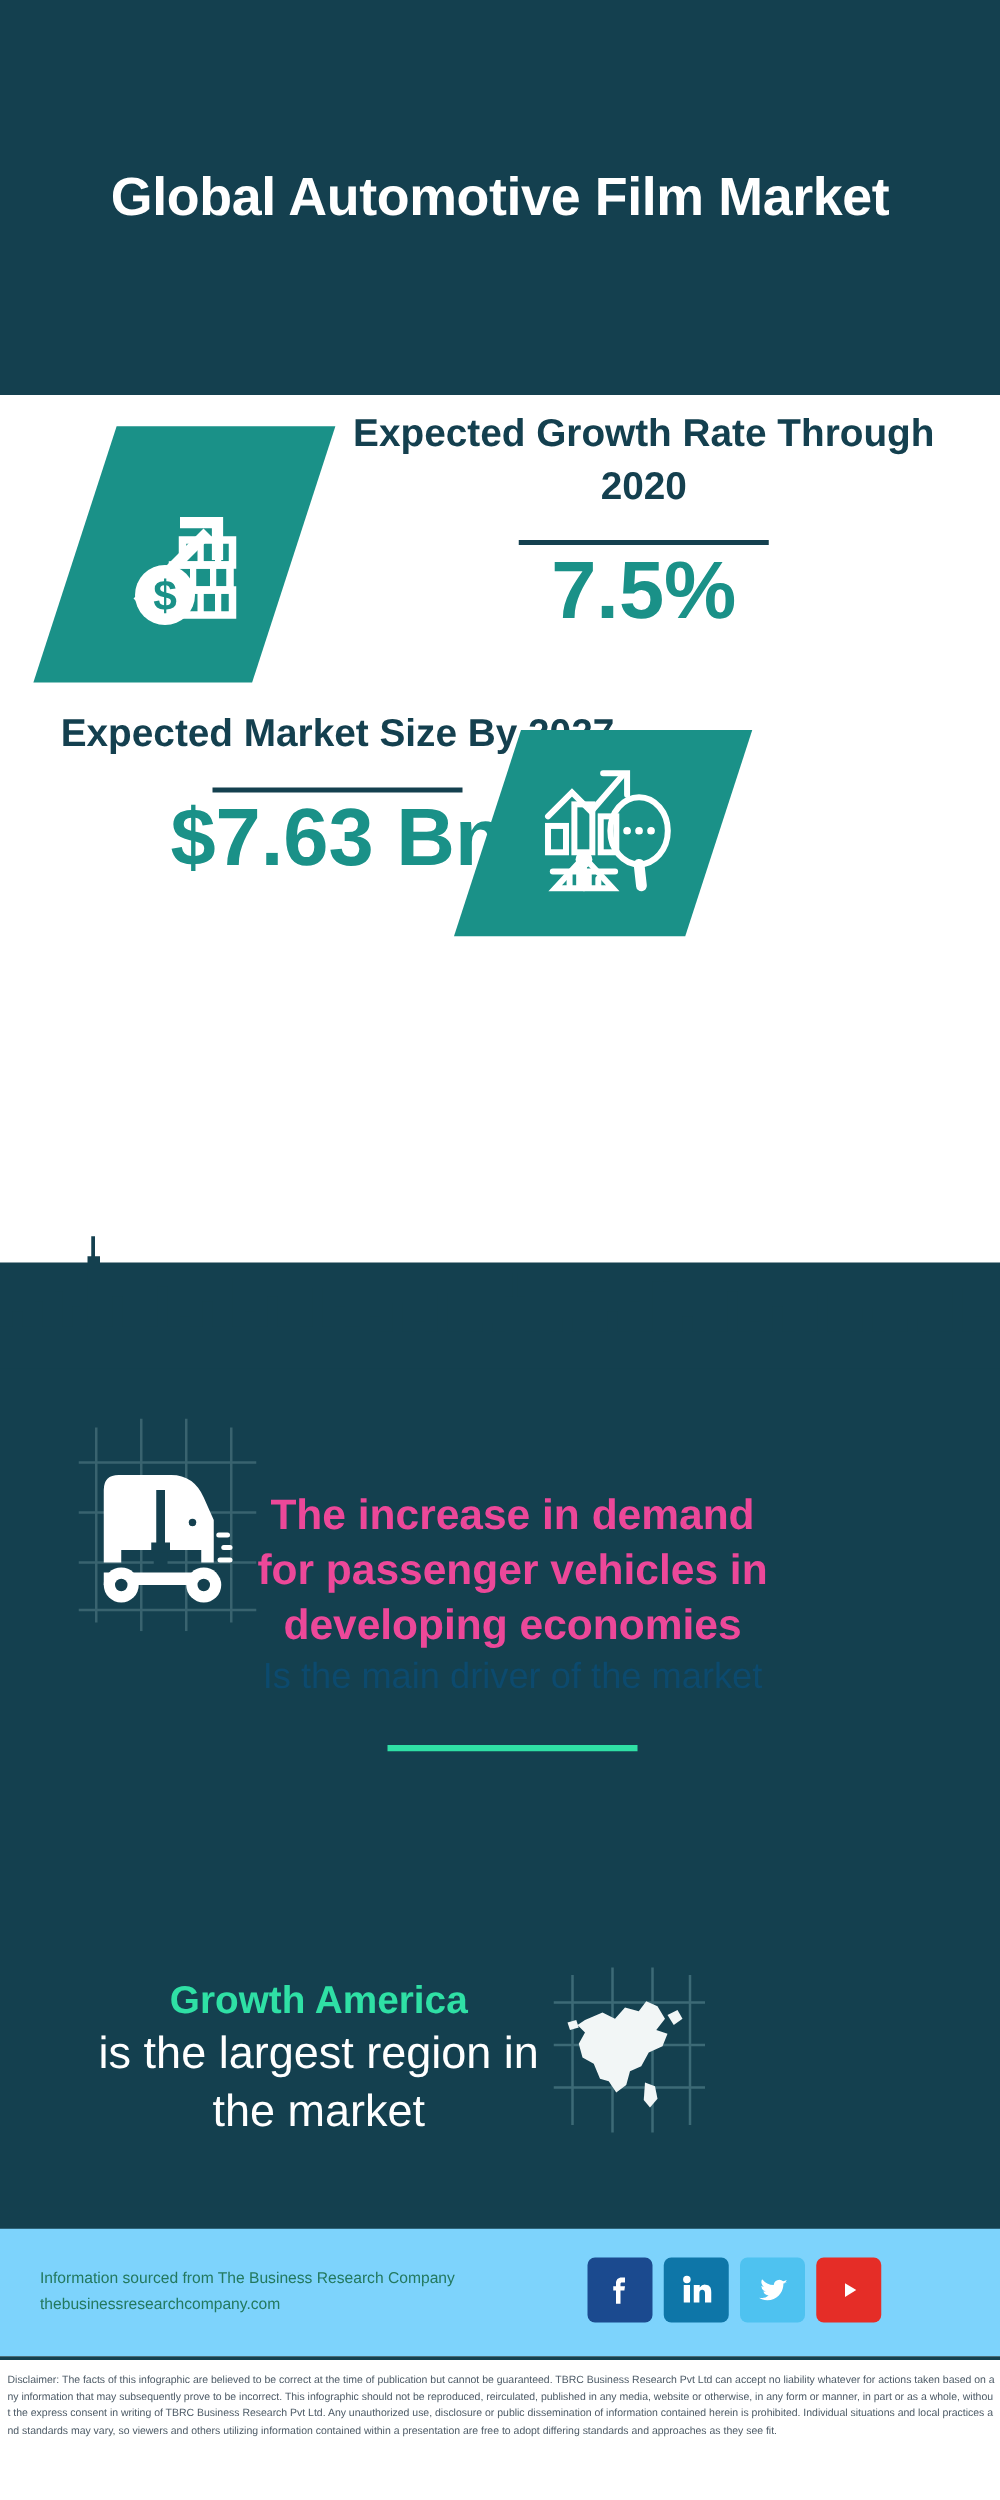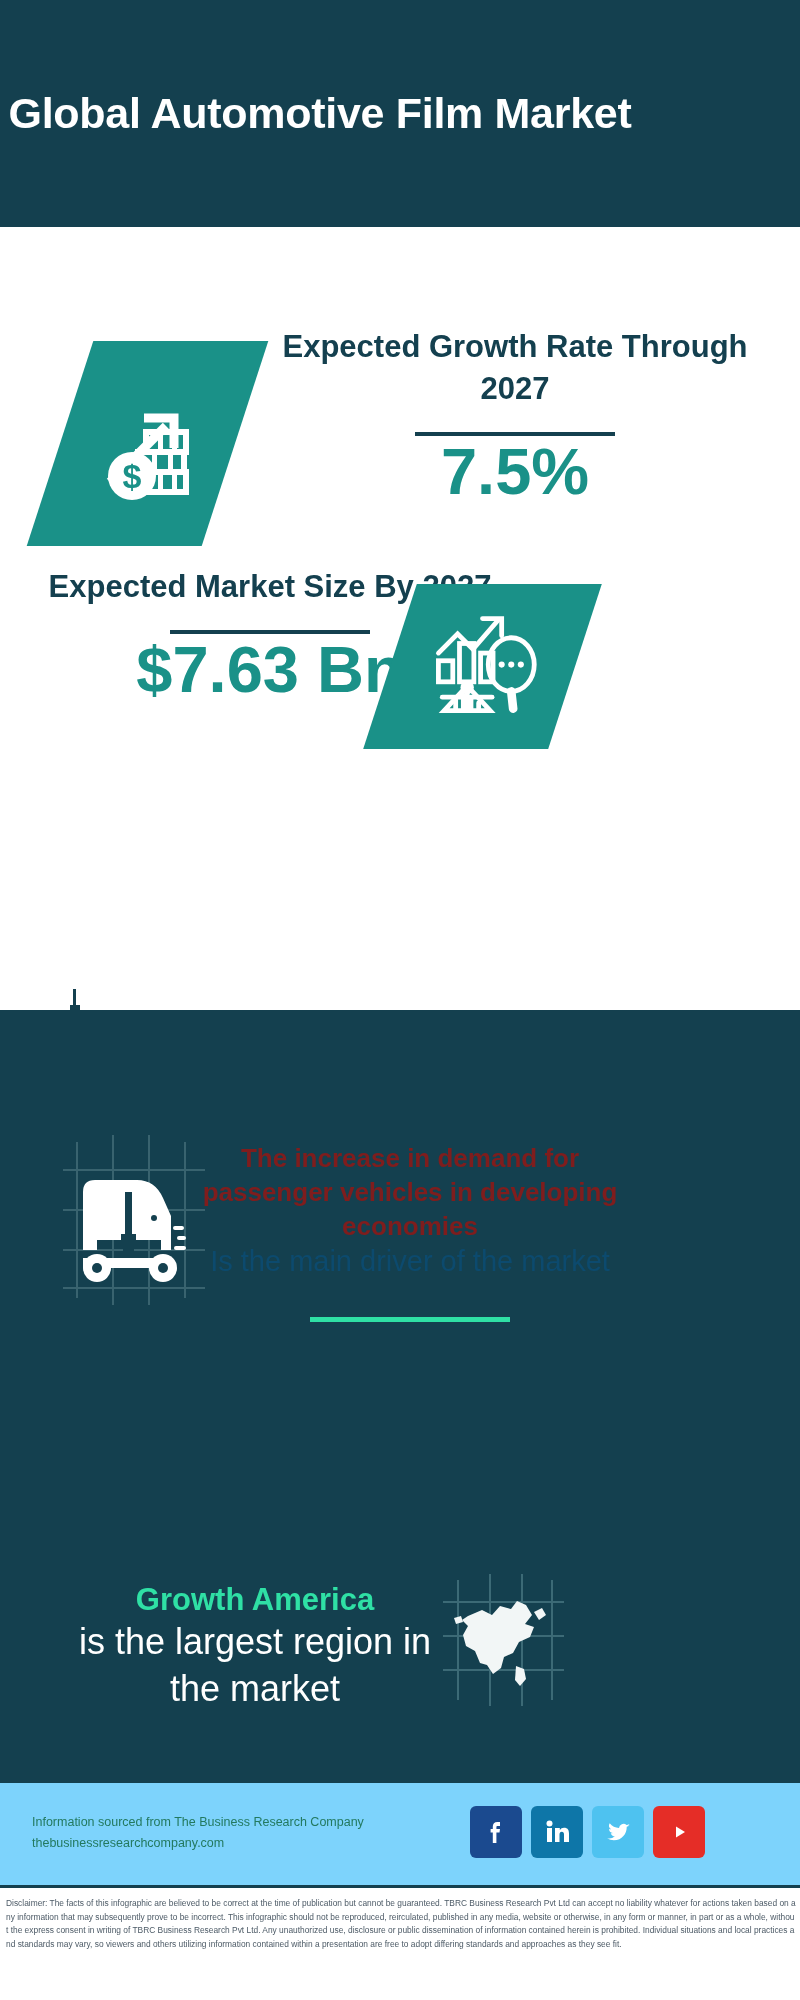--- a/index.html
+++ b/index.html
@@ -6,23 +6,23 @@
   html, body { width:800px; height:2000px; }
   body {
     font-family:"Liberation Sans", sans-serif;
     background:#ffffff;
     overflow:hidden;
   }
   .page { position:relative; width:800px; height:2000px; background:#ffffff; overflow:hidden; }
 
   
   .header {
-    position:absolute; left:0; top:0; width:800px; height:227px;
+    position:absolute; left:0; top:0; width:800px; height:316px;
     background:#14404f;
-    display:flex; align-items:center; 
+    display:flex; align-items:center; justify-content:center;
   }
   .header-title {
     color:#ffffff; font-size:43px; font-weight:bold; line-height:1.23;
     text-align:center; width:640px; letter-spacing:-0.3px;
   }
 
   
   .stat1 {
     position:absolute; left:0; top:316px; width:800px; height:250px;
   }
@@ -58,21 +58,21 @@
   .dark-section {
     position:absolute; left:0; top:1010px; width:800px; height:770px;
     background:#14404f;
   }
   .skyline { position:absolute; left:0; top:975px; width:800px; height:120px; }
 
   
   .driver-row { position:absolute; left:0; top:1130px; width:800px; height:260px; }
   .grid-icon-box { position:absolute; }
   .driver-text { position:absolute; left:200px; top:12px; width:420px; text-align:center; }
-  .hl-green { color:#7f1d1d; font-size:26px; font-weight:bold; line-height:1.30; }
+  .hl-green { color:#ec4899; font-size:34px; font-weight:bold; line-height:1.30;margin-top:48px; }
   .sub-white { color:#0c4a6e; font-size:29px; font-weight:normal; line-height:1.28; }
   .rule-green { width:200px; height:5px; background:#2fe0a5; margin:36px auto 0 auto; }
 
   
   .region-row { position:absolute; left:0; top:1580px; width:800px; height:200px; }
   .region-text { position:absolute; left:55px; top:0px; width:400px; text-align:center; }
   .region-hl { color:#2fe0a5; font-size:31px; font-weight:bold; line-height:1.26; }
   .region-sub { color:#ffffff; font-size:36px; font-weight:normal; line-height:1.3; }
 
   
@@ -134,21 +134,21 @@
             <rect x="84" y="88" width="5" height="20"></rect>
           </g>
 
           <circle cx="44" cy="92" r="24" fill="#ffffff"></circle>
           <text x="44" y="104" font-family="Liberation Sans, sans-serif" font-size="34" font-weight="bold" fill="#1a9188" text-anchor="middle">$</text>
         </svg>
       </div>
     </div>
 
     <div class="stat1-text">
-      <div class="stat-label">Expected Growth Rate Through 2027</div>
+      <div class="stat-label">Expected Growth Rate Through 2020</div>
       <div class="rule-dark"></div>
       <div class="stat-value-teal">7.5%</div>
     </div>
   </div>
 
   <div class="stat2">
 
     <div class="stat2-text">
       <div class="stat-label">Expected Market Size By 2027</div>
       <div class="rule-dark"></div>

